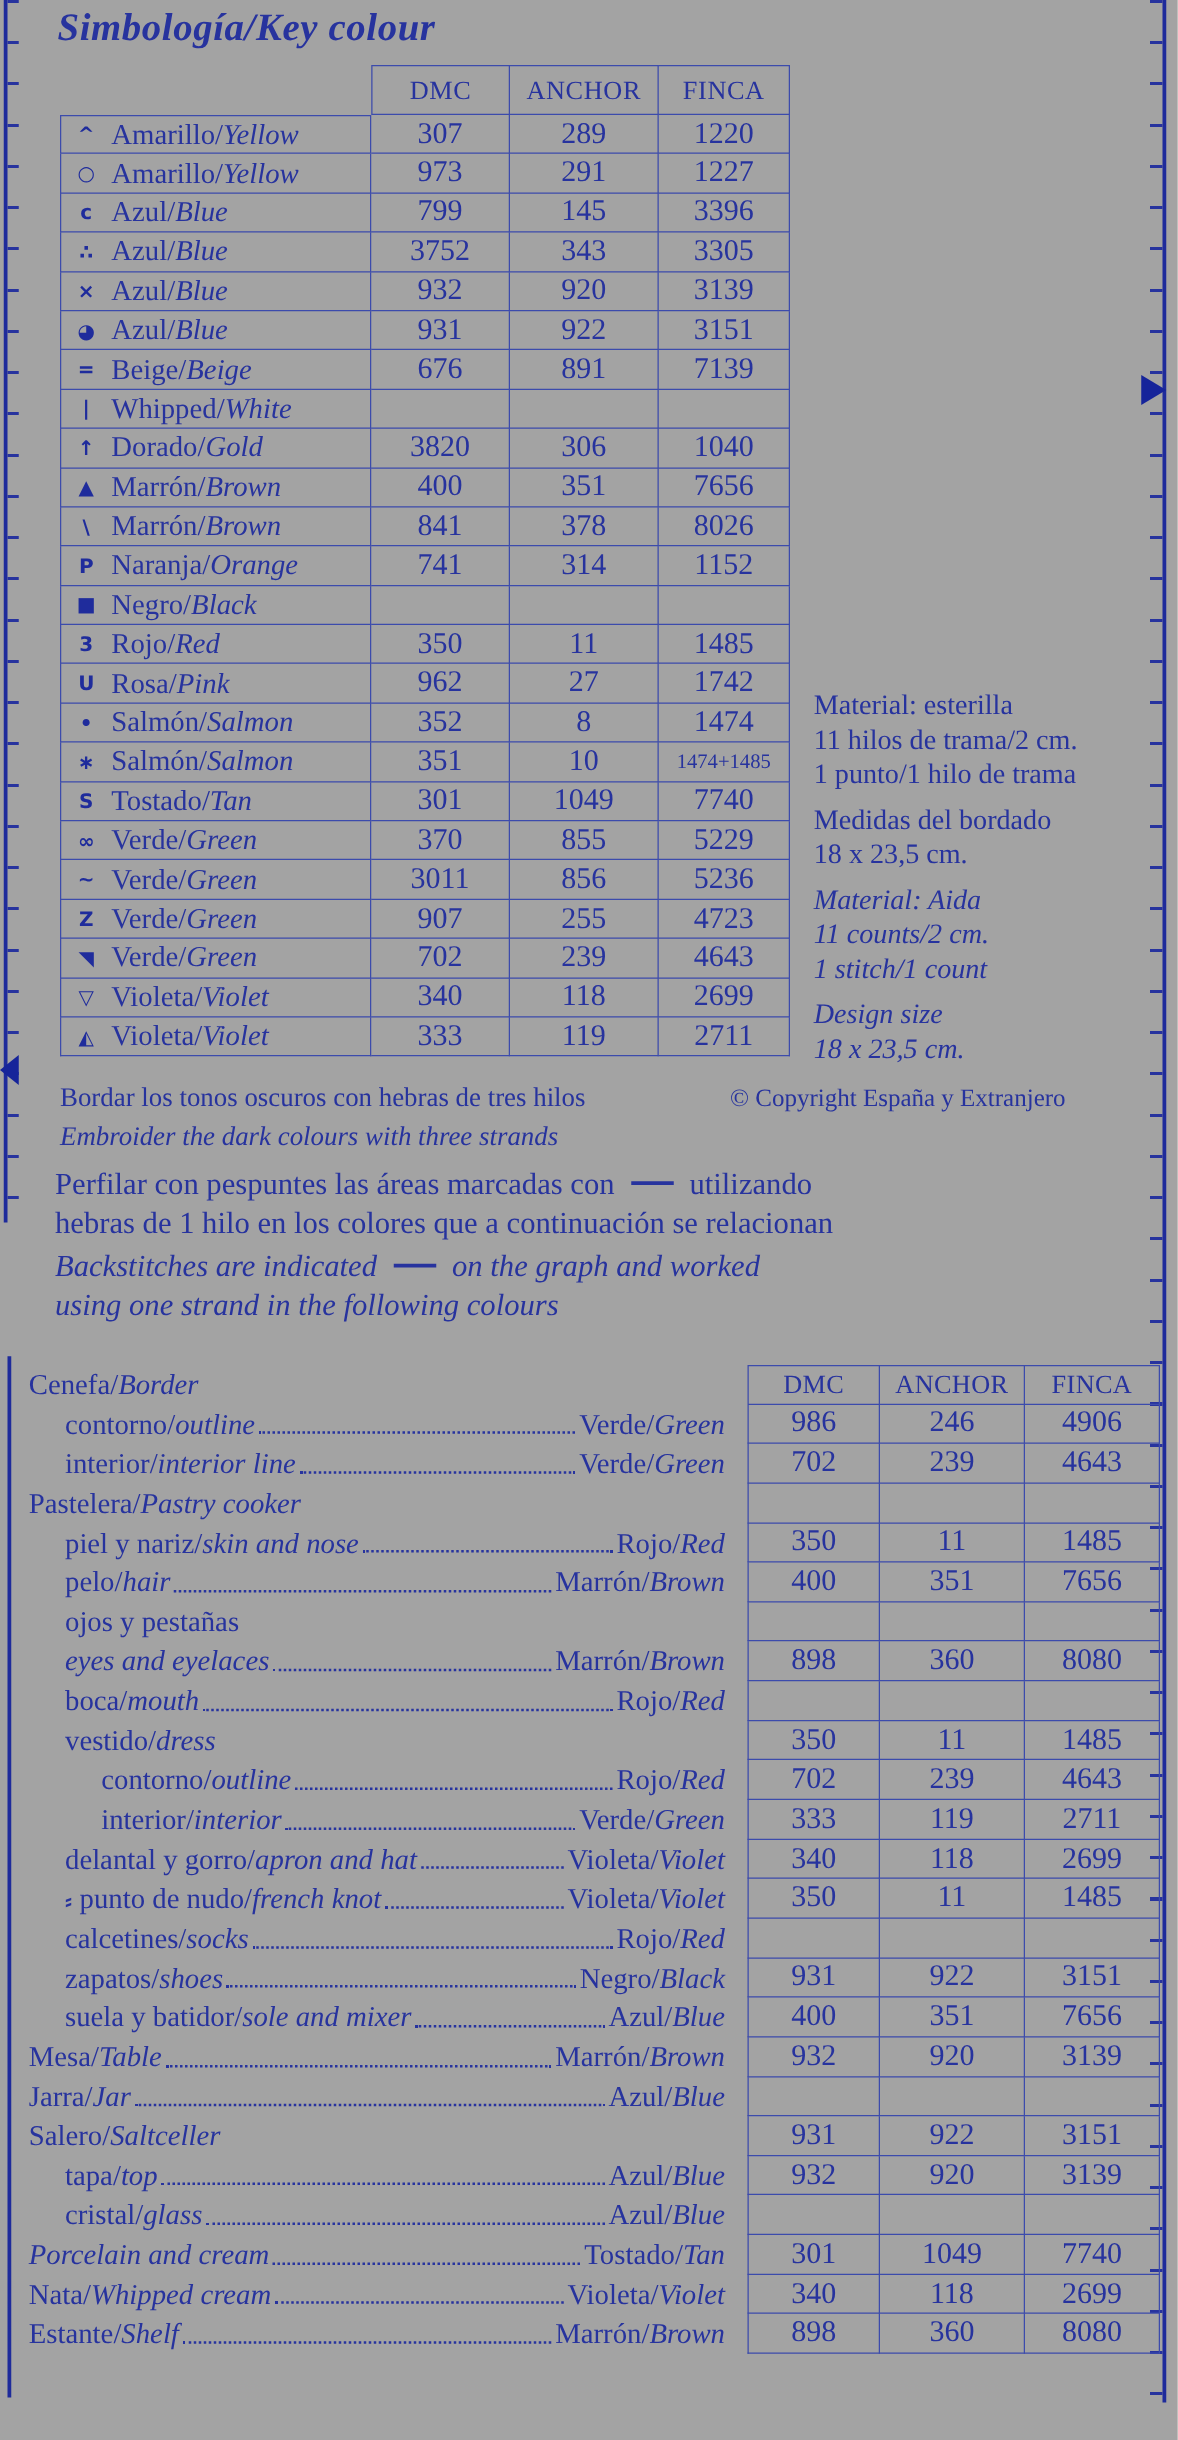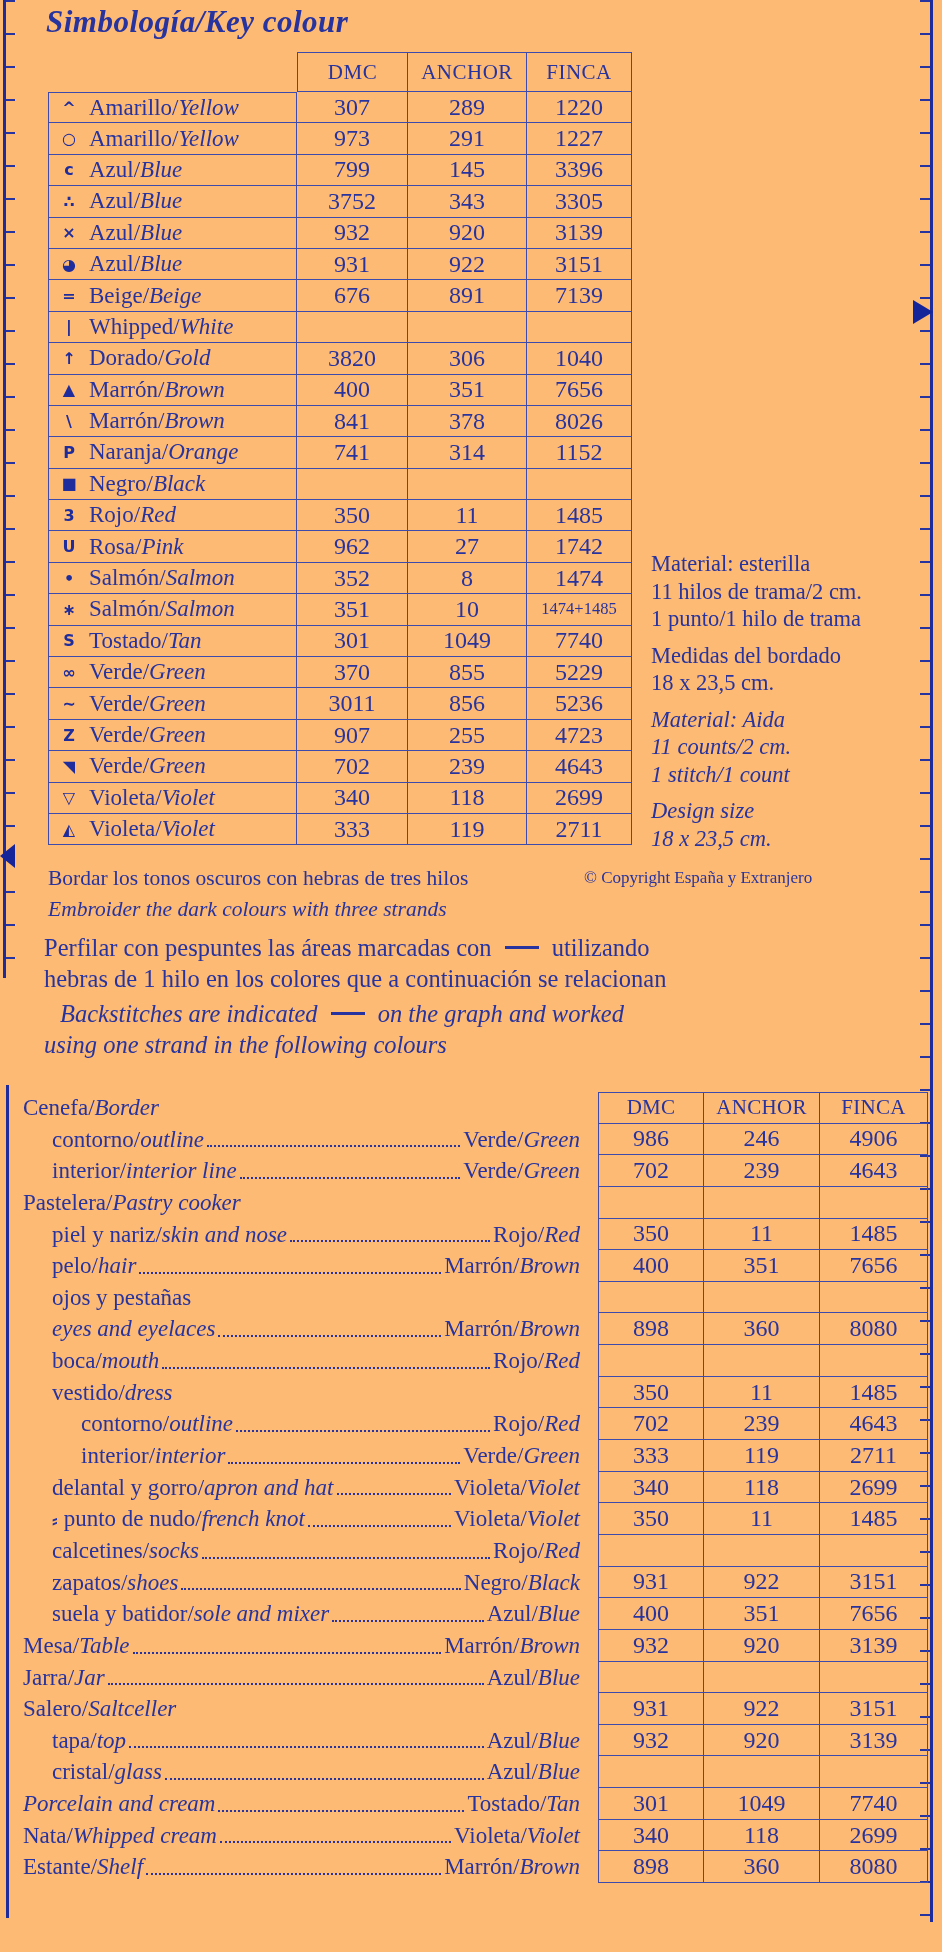--- a/index.html
+++ b/index.html
@@ -1,18 +1,18 @@
 <!DOCTYPE html>
 <html><head>
 <meta charset="utf-8">
 <style>
   html,body{margin:0;padding:0;background:#d8d8d2;}
   .page{
     position:relative;width:942px;height:1952px;overflow:hidden;
-    background:#fdba74;
+    background:#a3a3a3;
     font-family:"Liberation Serif","DejaVu Serif",serif;
     color:#27339e;
   }
   
   .ruler{position:absolute;}
   .rl-line{left:3px;top:0;width:3px;height:978px;background:#1e2b9b;}
   .rl-ticks{left:6px;top:0;width:9px;height:978px;
     background:repeating-linear-gradient(to bottom,#27339e 0 2.4px,transparent 2.4px 33px);}
   .rr-line{left:930px;top:0;width:3px;height:1922px;background:#1e2b9b;}
   .rr-ticks{left:920px;top:0;width:10px;height:1922px;
@@ -39,24 +39,24 @@
   .kc-num.small{font-size:16.5px;letter-spacing:0;}
   .k-sym{width:40px;text-align:center;flex:none;font-family:"DejaVu Sans",sans-serif;
     font-size:16px;font-weight:bold;color:#1f2c9c;}
   .it{font-style:italic;}
   
   .mnotes{position:absolute;left:651px;top:550px;font-size:22.5px;line-height:27.5px;width:285px;}
   .mblock{margin-bottom:9px;}
   
   .note-dark-es{position:absolute;left:48px;top:866px;font-size:21.5px;}
   .note-dark-en{position:absolute;left:48px;top:897px;font-size:21.5px;font-style:italic;}
-  .copyright{position:absolute;left:584px;top:868px;font-size:17px;}
+  .copyright{position:absolute;left:584px;top:868px;font-size:20px;}
   
   .intro{position:absolute;left:44px;top:933px;font-size:24.5px;line-height:30.5px;}
-  .intro .en{margin-top:5px;font-style:italic;margin-left:16px;}
+  .intro .en{margin-top:5px;font-style:italic;}
   .dash{display:inline-block;width:34px;height:0;border-top:3.6px solid #27339e;
     vertical-align:middle;margin:0 13px 5px 13px;font-size:0;color:transparent;overflow:hidden;}
   
   .bs-list{position:absolute;left:23px;top:1092px;width:557px;}
   .bs-row{display:flex;align-items:baseline;height:31.655px;line-height:31.655px;
     font-size:23px;white-space:nowrap;box-sizing:border-box;}
   .ind1{padding-left:29px;} .ind2{padding-left:58px;}
   .bs-sym{font-weight:bold;margin-right:6px;font-family:"DejaVu Sans",sans-serif;font-size:17px;}
   .leader{flex:1;min-width:10px;border-bottom:2.6px dotted #27339e;align-self:flex-end;margin:0 3px 8px 3px;}
   .bs-table{position:absolute;left:598px;top:1092px;}

